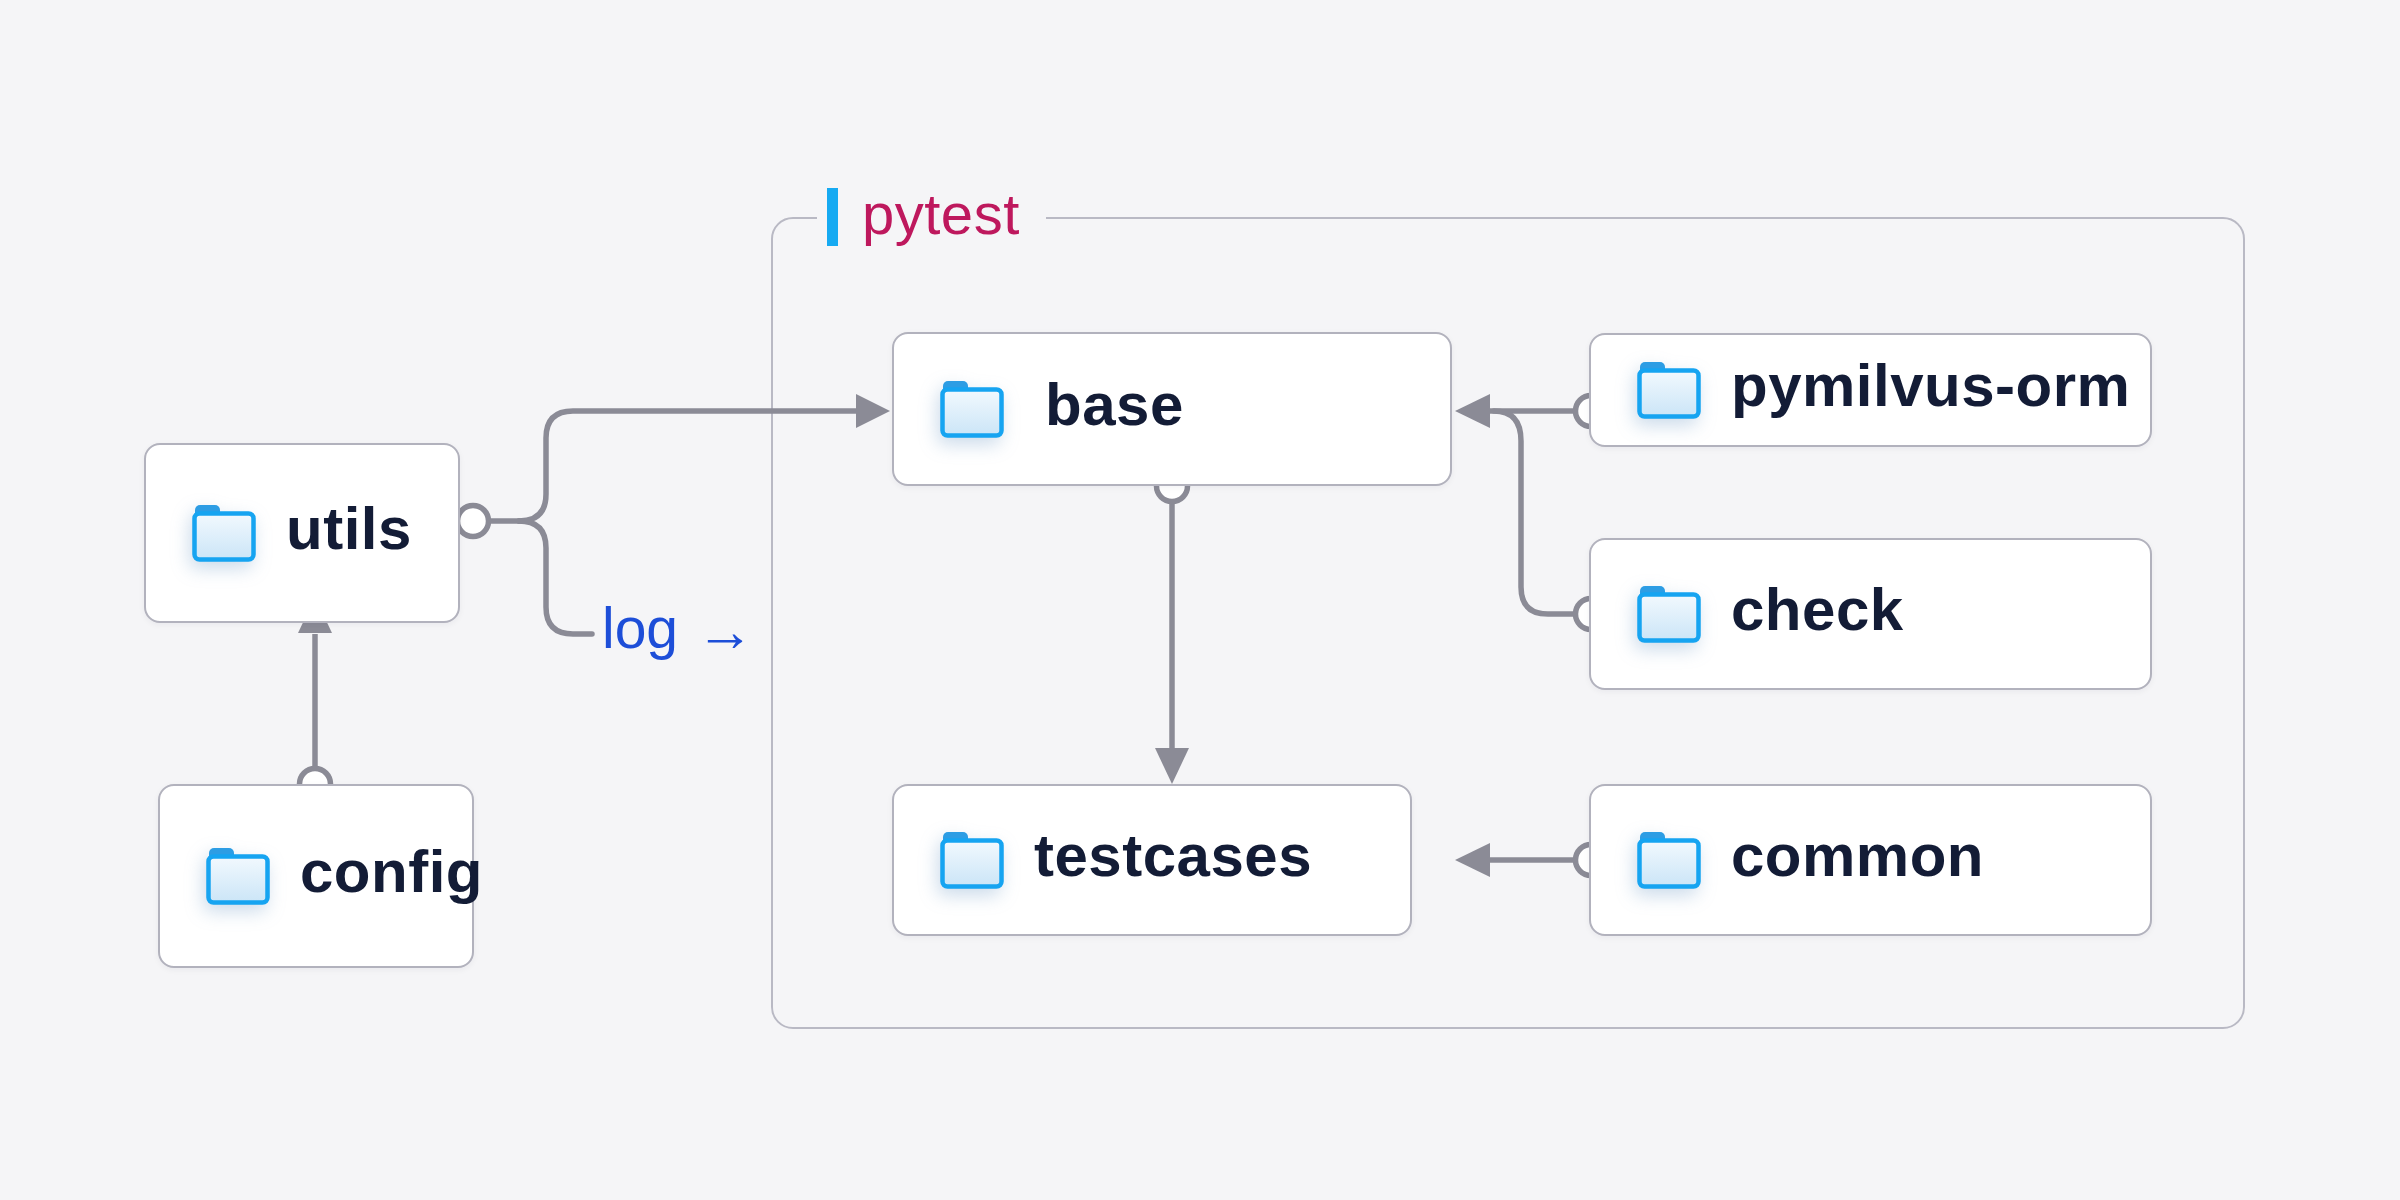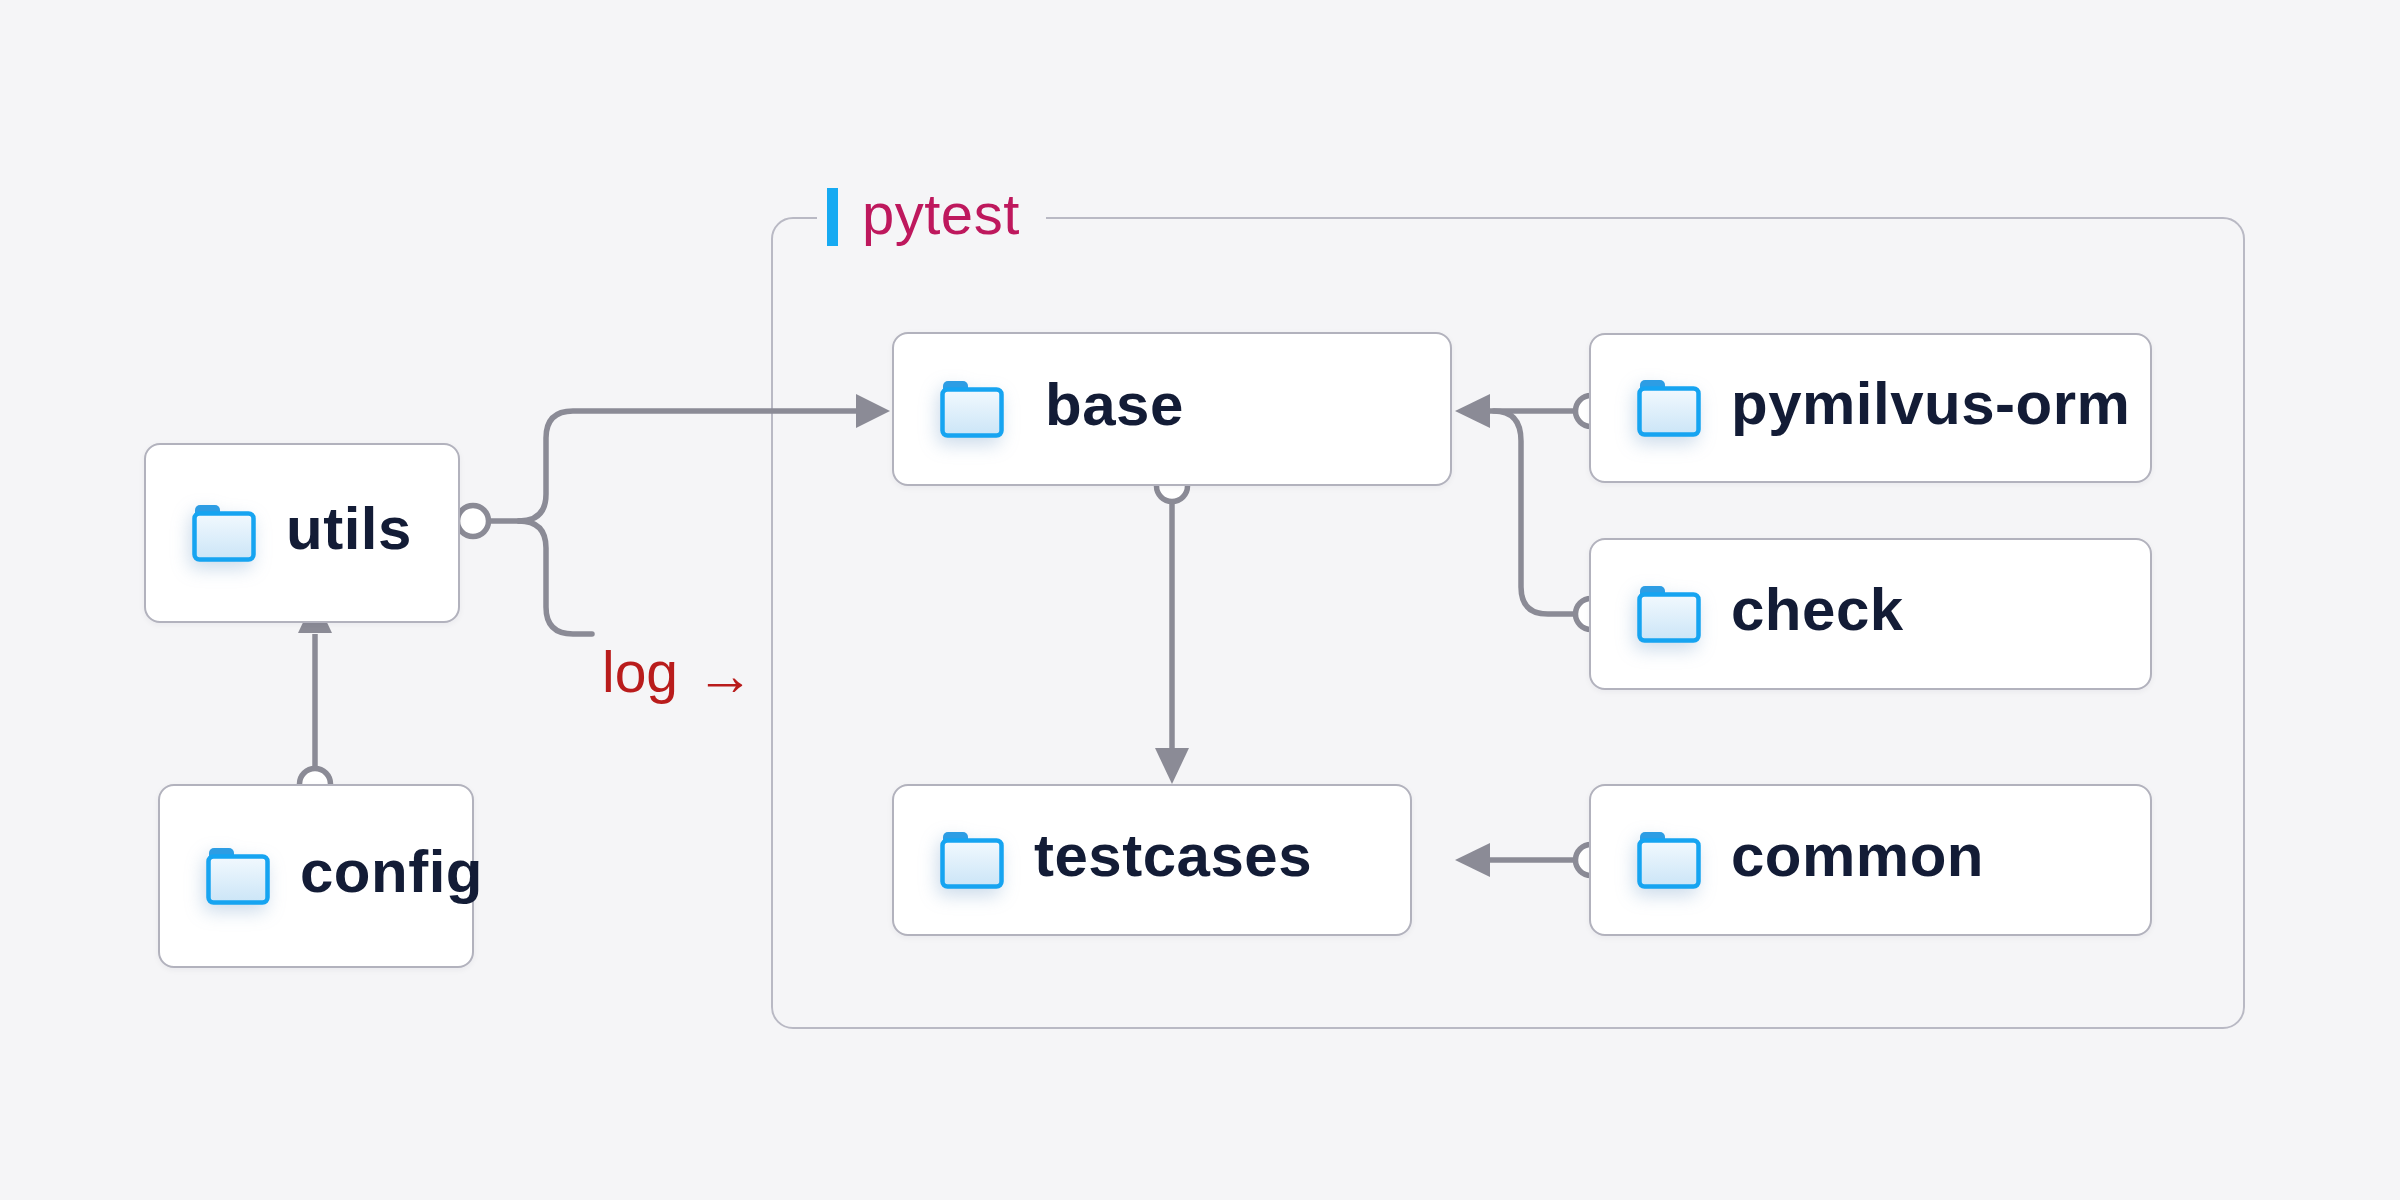--- a/index.html
+++ b/index.html
@@ -66,22 +66,21 @@
   }
   .folder-icon {
     flex: none;
     filter: drop-shadow(-3px 7px 9px rgba(90,140,190,0.30));
   }
   .edge-label {
     position: absolute;
     left: 602px; top: 598px;
     height: 70px;
     display: flex; align-items: center; gap: 18px;
-    color: #b91c1c;
-    margin-top: 44px;
+    color: #1d4ed8;
   }
   .edge-label-text {
     font-size: 57px; font-weight: 500; line-height: 1;
     padding-bottom: 10px;
   }
   .edge-label-arrow {
     font-size: 58px; font-weight: 400; line-height: 1;
     padding-bottom: 4px;
   }
   .svg-defs { position: absolute; width: 0; height: 0; }
@@ -171,21 +170,21 @@
   </div>
 
   <div class="node" style="left:892px; top:332px; width:560px; height:154px;gap:41px;">
     <svg class="folder-icon" width="64" height="57" viewBox="0 0 64 57">
       <rect x="3" y="0" width="25" height="18" rx="5" fill="#2d9de4"></rect>
       <rect x="2.5" y="8.5" width="59" height="46" rx="5" fill="url(#folder-grad)" stroke="#16a4f1" stroke-width="4.5"></rect>
     </svg>
     <span class="node-label">base</span>
   </div>
 
-  <div class="node" style="left:1589px; top:333px; width:563px; height:150px;">
+  <div class="node" style="left:1589px; top:333px; width:563px; height:114px;">
     <svg class="folder-icon" width="64" height="57" viewBox="0 0 64 57">
       <rect x="3" y="0" width="25" height="18" rx="5" fill="#2d9de4"></rect>
       <rect x="2.5" y="8.5" width="59" height="46" rx="5" fill="url(#folder-grad)" stroke="#16a4f1" stroke-width="4.5"></rect>
     </svg>
     <span class="node-label">pymilvus-orm</span>
   </div>
 
   <div class="node" style="left:1589px; top:538px; width:563px; height:152px;">
     <svg class="folder-icon" width="64" height="57" viewBox="0 0 64 57">
       <rect x="3" y="0" width="25" height="18" rx="5" fill="#2d9de4"></rect>

